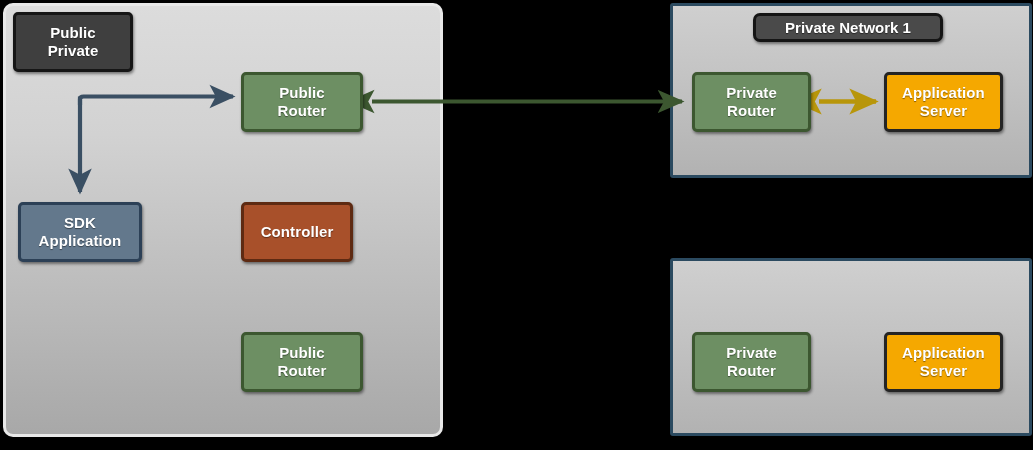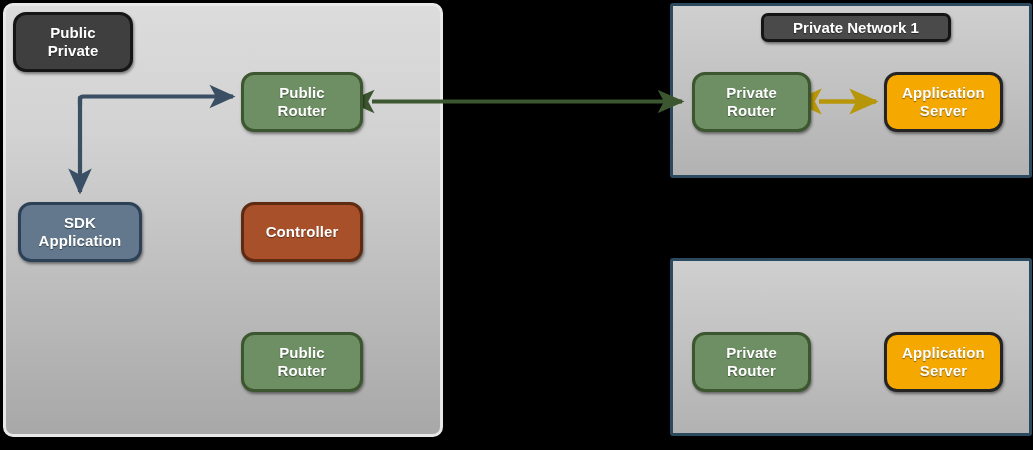--- a/index.html
+++ b/index.html
@@ -23,21 +23,21 @@
     box-shadow:2px 3px 0 rgba(0,0,0,.4);
   }
   .panel-pn1{left:670px;top:3px;width:362px;height:175px;}
   .panel-pn2{left:670px;top:258px;width:362px;height:178px;}
 
   
   .node{
     position:absolute;box-sizing:border-box;display:flex;
     align-items:center;justify-content:center;text-align:center;
     color:#fff;font-weight:bold;font-size:15px;line-height:18px;
-    border-radius:13px;letter-spacing:.1px;
+    border-radius:5px;letter-spacing:.1px;
     text-shadow:0 1px 1px rgba(0,0,0,.45);
     box-shadow:1px 2px 3px rgba(0,0,0,.45);
   }
   .node span{display:block;pointer-events:none;}
 
   .n-dark{background:#3f3f3f;border:3px solid #161616;}
   .n-green{background:#6d8f63;border:3px solid #3c5730;}
   .n-slate{background:#63788c;border:3px solid #2c4056;}
   .n-rust{background:#a8502a;border:3px solid #5e2a12;}
   .n-amber{background:#f5a800;border:3px solid #242424;color:#fff;}
@@ -48,25 +48,25 @@
     background:#4a4a4a;border:3px solid #151515;border-radius:7px;
     color:#fff;font-weight:bold;font-size:15px;
     text-shadow:0 1px 1px rgba(0,0,0,.5);
     box-shadow:1px 2px 3px rgba(0,0,0,.45);
   }
 
   
   #node-public-internet{left:13px;top:12px;width:120px;height:60px;}
   #node-public-router-top{left:241px;top:72px;width:122px;height:60px;}
   #node-sdk-application{left:18px;top:202px;width:124px;height:60px;justify-content:center;}
-  #node-controller{left:241px;top:202px;width:122px;height:60px;}
+  #node-controller{left:241px;top:202px;width:112px;height:60px;}
   #node-public-router-bottom{left:241px;top:332px;width:122px;height:60px;}
 
   
-  #label-private-network-1{left:753px;top:13px;width:190px;height:29px;margin-left:8px;}
+  #label-private-network-1{left:753px;top:13px;width:190px;height:29px;}
   #node-private-router-1{left:692px;top:72px;width:119px;height:60px;}
   #node-application-server-1{left:884px;top:72px;width:119px;height:60px;}
 
   
   #label-private-network-2{left:753px;top:270px;width:190px;height:29px;}
   #node-private-router-2{left:692px;top:332px;width:119px;height:60px;}
   #node-application-server-2{left:884px;top:332px;width:119px;height:60px;}
 
   
   .arrows{position:absolute;left:0;top:0;width:1033px;height:450px;

